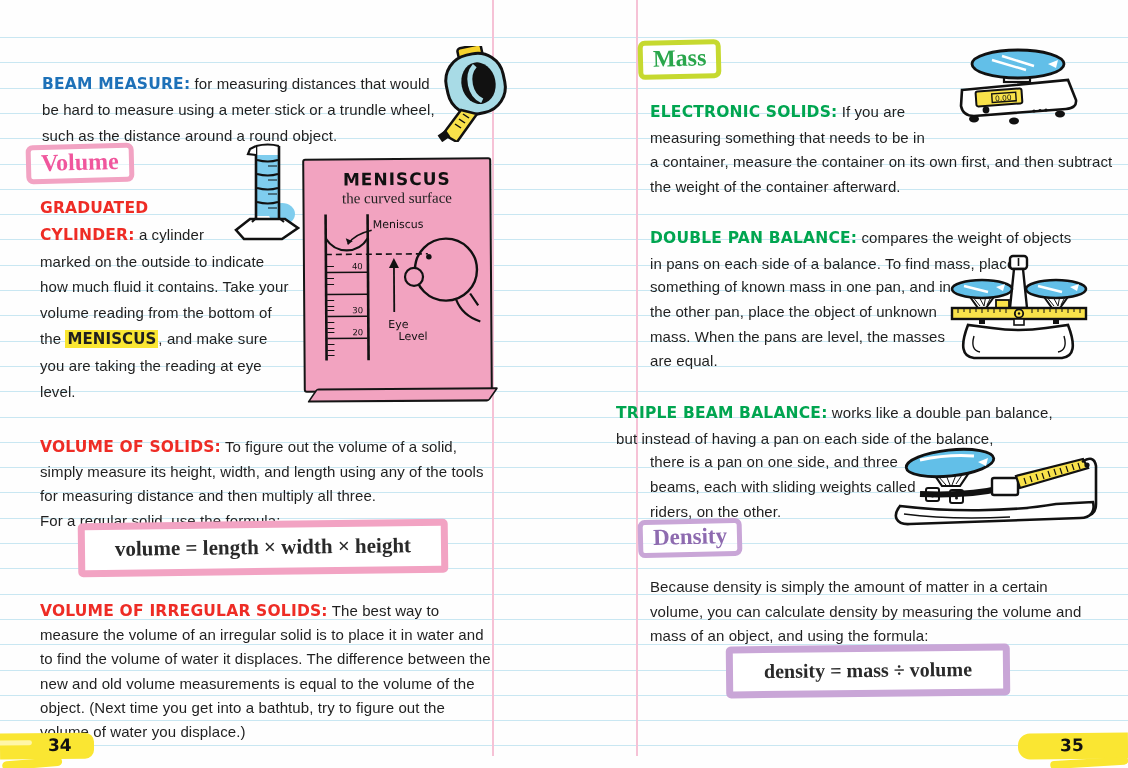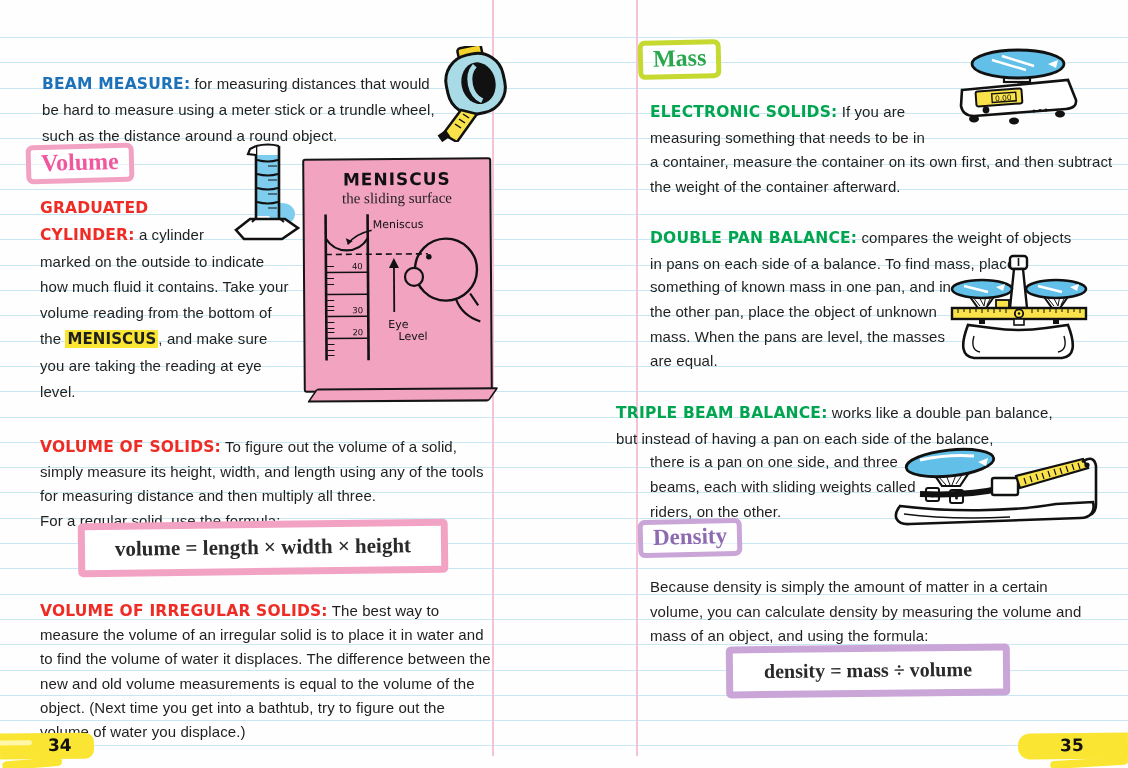--- a/index.html
+++ b/index.html
@@ -116,21 +116,21 @@
   <path d="M30 8 L24 11 L22 16 L30 17" fill="#fff" stroke="#111" stroke-width="2.2"></path>
   <path d="M30 8 Q42 5 53 8" fill="none" stroke="#111" stroke-width="2.2"></path>
   <path d="M31 22 Q42 25 52 22 M31 36 Q42 39 52 36 M31 50 Q42 53 52 50 M31 64 Q42 67 52 64" fill="none" stroke="#111" stroke-width="2"></path>
   <path d="M42 28 l9 0 M42 42 l9 0 M42 56 l9 0 M42 70 l9 0" stroke="#111" stroke-width="1"></path>
   <polygon points="10,92 24,81 59,81 72,90 56,101 18,101" fill="#fff" stroke="#111" stroke-width="2.6"></polygon>
   <path d="M30 80 L26 84 M53 80 L58 84" stroke="#111" stroke-width="2"></path>
 </svg>
 
 <div class="meniscus-panel">
   <div class="meniscus-title">MENISCUS</div>
-  <div class="meniscus-sub">the sliding surface</div>
+  <div class="meniscus-sub">the curved surface</div>
   <svg width="184" height="152" viewBox="0 0 184 152" style="margin-top:4px">
 
     <line x1="20" y1="2" x2="20" y2="148" stroke="#111" stroke-width="2.6"></line>
     <line x1="62" y1="2" x2="62" y2="148" stroke="#111" stroke-width="2.6"></line>
 
     <path d="M20 26 C30 42 52 42 62 26" fill="none" stroke="#111" stroke-width="2.2"></path>
 
     <line x1="20" y1="42" x2="122" y2="42" stroke="#111" stroke-width="1.6" stroke-dasharray="6 4"></line>
 
     <path d="M21 60 L61 60 M21 82 L61 82 M21 104 L61 104 M21 126 L61 126" stroke="#111" stroke-width="1.6"></path>

